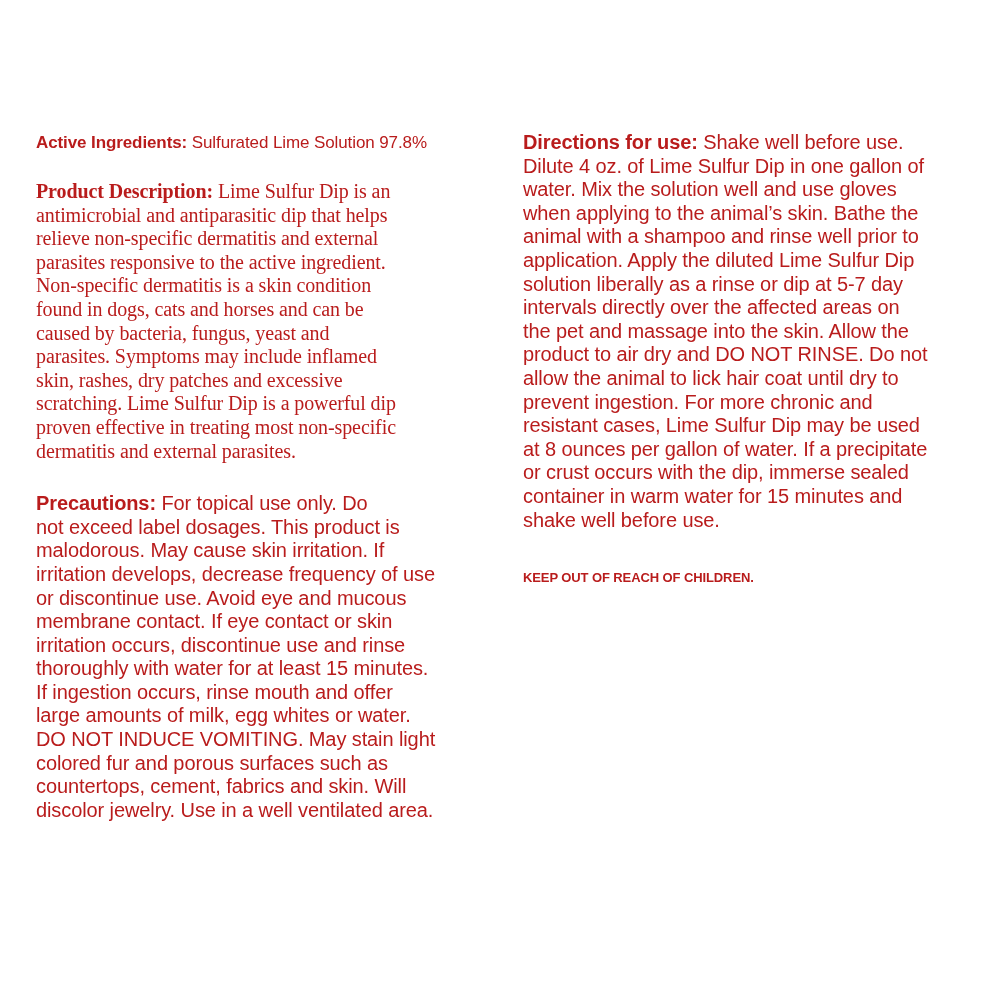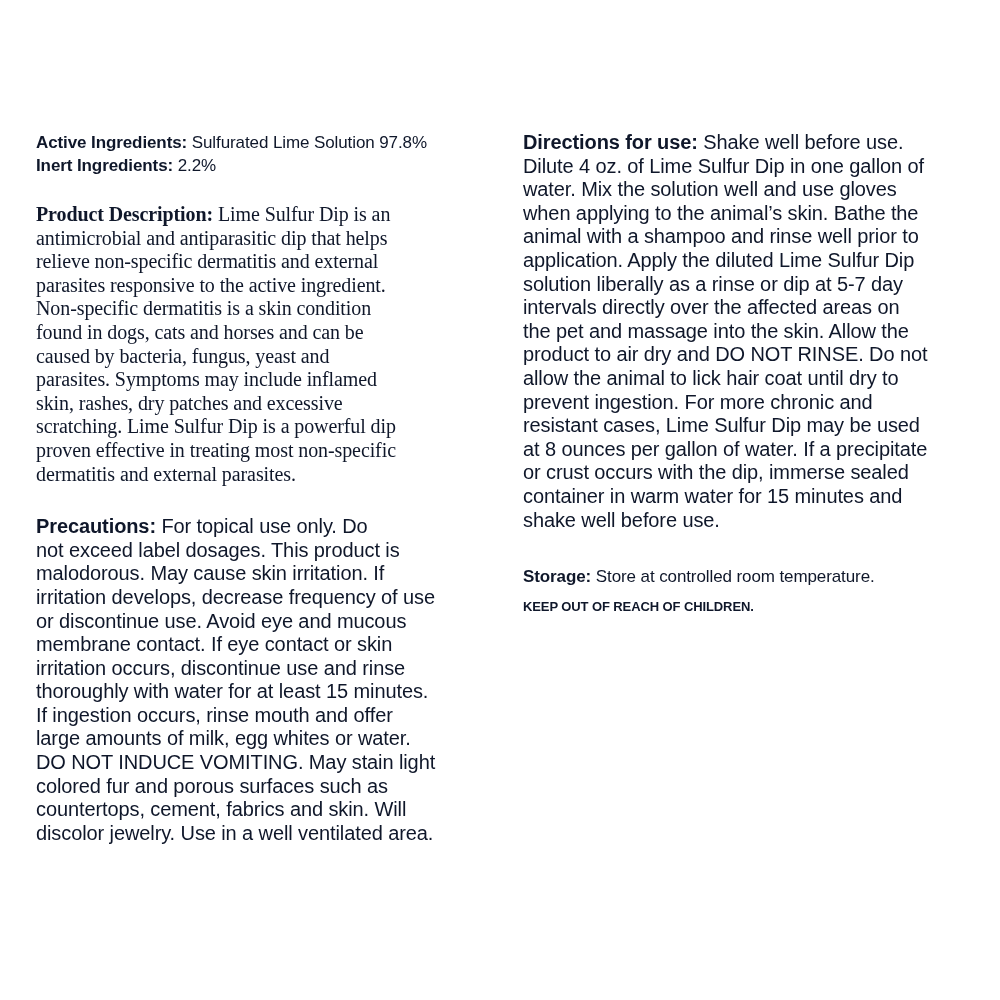--- a/index.html
+++ b/index.html
@@ -6,21 +6,21 @@
     margin: 0;
     padding: 0;
     background: #ffffff;
   }
   .page {
     position: relative;
     width: 1000px;
     height: 1000px;
     background: #ffffff;
     font-family: "Liberation Sans", sans-serif;
-    color: #0f172a;
+    color: #b91c1c;
     overflow: hidden;
   }
   .col {
     position: absolute;
     top: 131px;
   }
   .col-left  { left: 36px;  width: 480px; }
   .col-right { left: 523px; width: 474px; }
 
   .ingredients {
@@ -53,21 +53,20 @@
 </style>
 </head>
 <body>
 
 <div class="page">
 
   <div class="col col-left">
 
     <div class="ingredients">
       <div><span class="b">Active Ingredients:</span> <span>Sulfurated Lime Solution 97.8%</span></div>
-      <div><span class="b">Inert Ingredients:</span> <span>2.2%</span></div>
     </div>
 
     <div class="para para-gap"><span class="b">Product Description:</span> <span class="t">Lime Sulfur Dip is an
 antimicrobial and antiparasitic dip that helps
 relieve non-specific dermatitis and external
 parasites responsive to the active ingredient.
 Non-specific dermatitis is a skin condition
 found in dogs, cats and horses and can be
 caused by bacteria, fungus, yeast and
 parasites. Symptoms may include inflamed
@@ -106,19 +105,18 @@
 the pet and massage into the skin. Allow the
 product to air dry and DO NOT RINSE. Do not
 allow the animal to lick hair coat until dry to
 prevent ingestion. For more chronic and
 resistant cases, Lime Sulfur Dip may be used
 at 8 ounces per gallon of water. If a precipitate
 or crust occurs with the dip, immerse sealed
 container in warm water for 15 minutes and
 shake well before use.</span></div>
 
-    <div class="storage"><span class="b">Storage:</span> <span>Store at controlled room temperature.</span></div>
 
     <div class="warning">KEEP OUT OF REACH OF CHILDREN.</div>
 
   </div>
 
 </div>
 
 </body></html>

